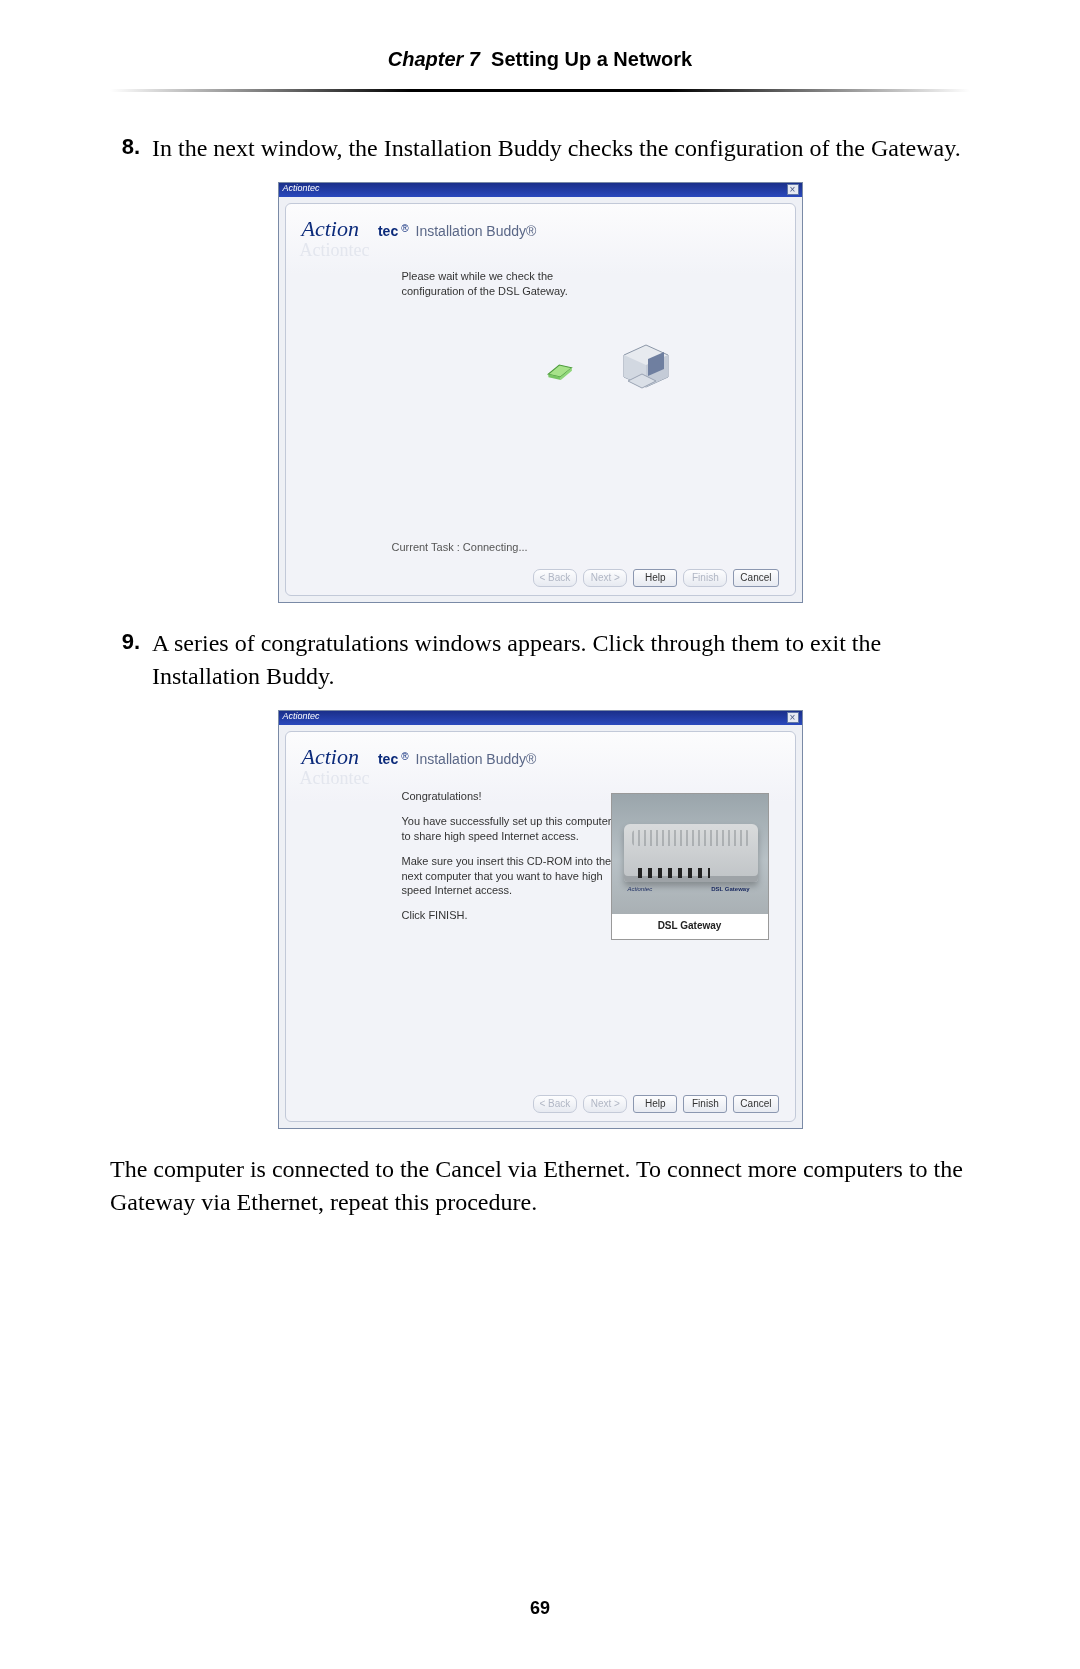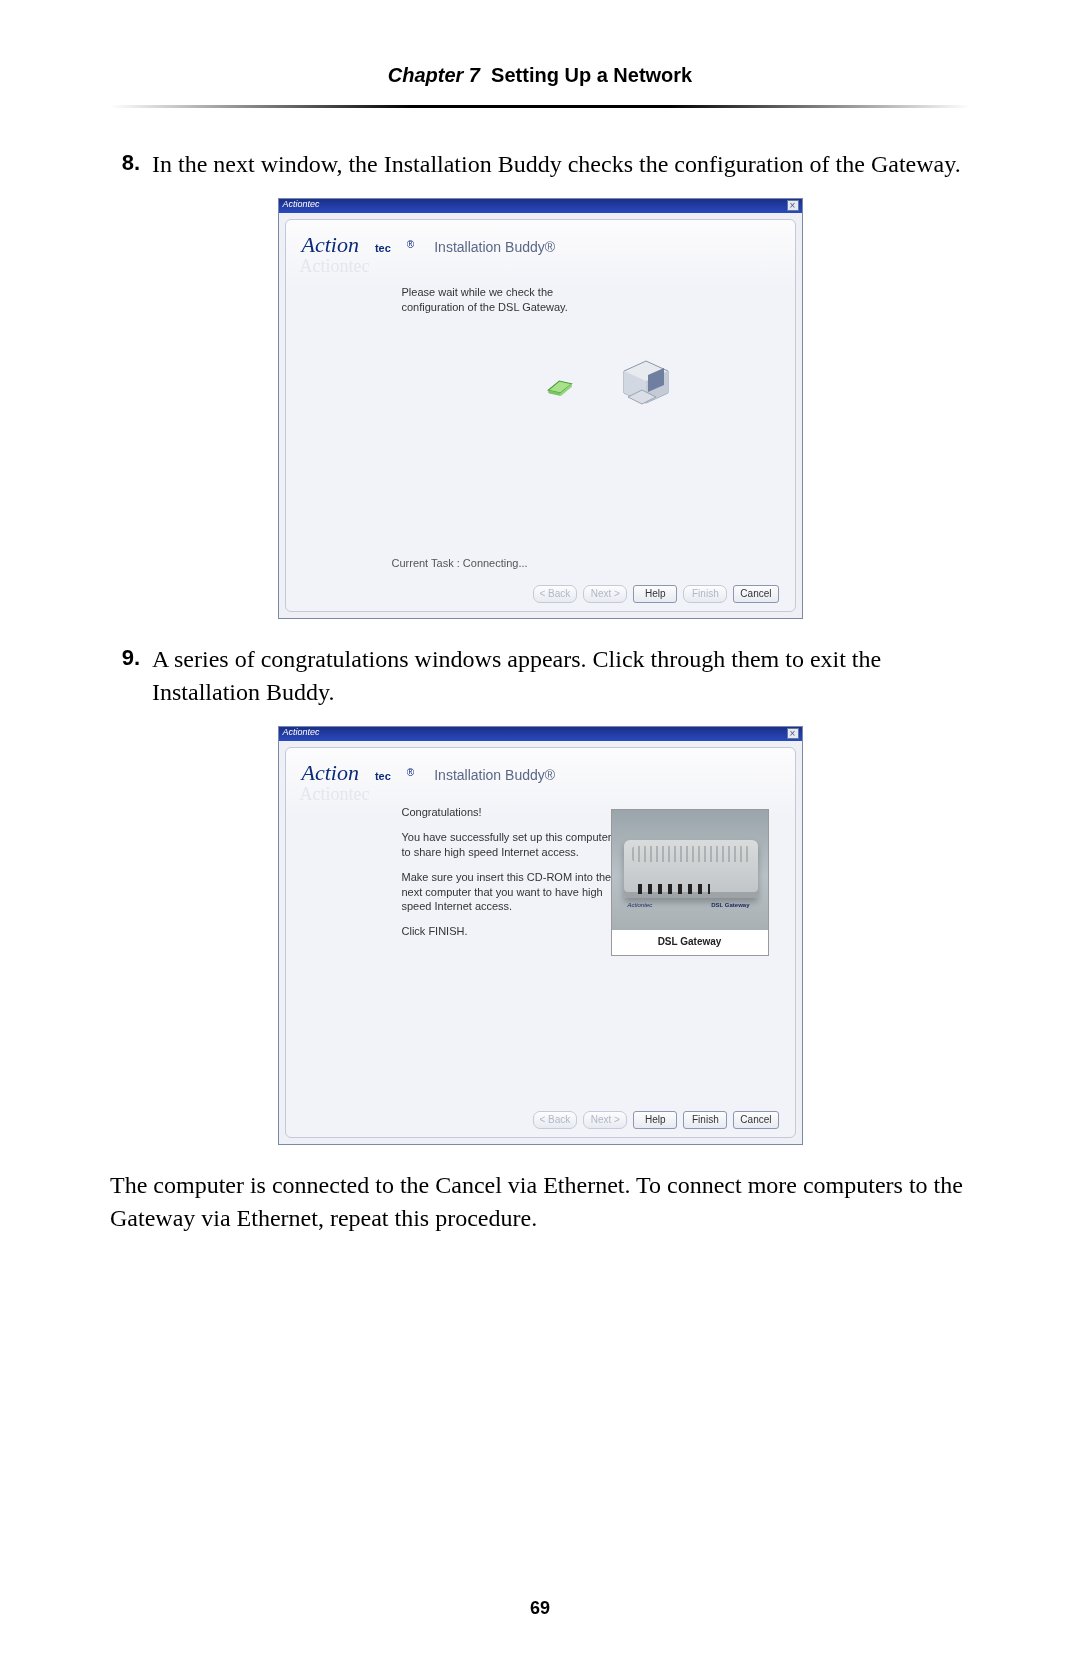--- a/index.html
+++ b/index.html
@@ -6,21 +6,21 @@
   html, body { margin: 0; padding: 0; }
   body {
     width: 1080px;
     height: 1669px;
     background: #fff;
     font-family: Georgia, 'Times New Roman', serif;
     color: #000;
     position: relative;
   }
   .page {
-    padding: 64px 110px 0 110px;
+    padding: 48px 110px 0 110px;
   }
   .header {
     text-align: center;
     font-family: Verdana, Arial, sans-serif;
     font-weight: bold;
     font-size: 20px;
     padding-bottom: 18px;
   }
   .header .chapter-label { font-style: italic; }
   .hr-grad {
@@ -87,33 +87,34 @@
     margin: 6px;
     border: 1px solid #c2c9d8;
     border-radius: 6px;
     background: linear-gradient(#fcfcfd, #f2f3f8 70px, #f2f3f8);
     padding: 12px 16px 8px 16px;
     position: relative;
   }
   .app-logo {
     display: flex;
     align-items: baseline;
-    gap: 16px;
+    gap: 3px;
     margin-bottom: 4px;
   }
   .app-logo .action {
     font-style: italic;
     font-family: "Brush Script MT", "Comic Sans MS", cursive;
     font-size: 22px;
     color: #0b2a7a;
   }
   .app-logo .tec {
     font-weight: bold;
-    font-size: 11px;
+    font-size: 14px;
     color: #0b2a7a;
+    margin-left: 16px;
   }
   .app-logo .regtm { font-size: 10px; color:#0b2a7a; position:relative; top:-4px;}
   .app-logo .ibuddy {
     font-size: 14px;
     color: #5a6787;
     margin-left: 4px;
   }
   .watermark {
     font-family: "Brush Script MT", cursive;
     color: #e3e6ee;

